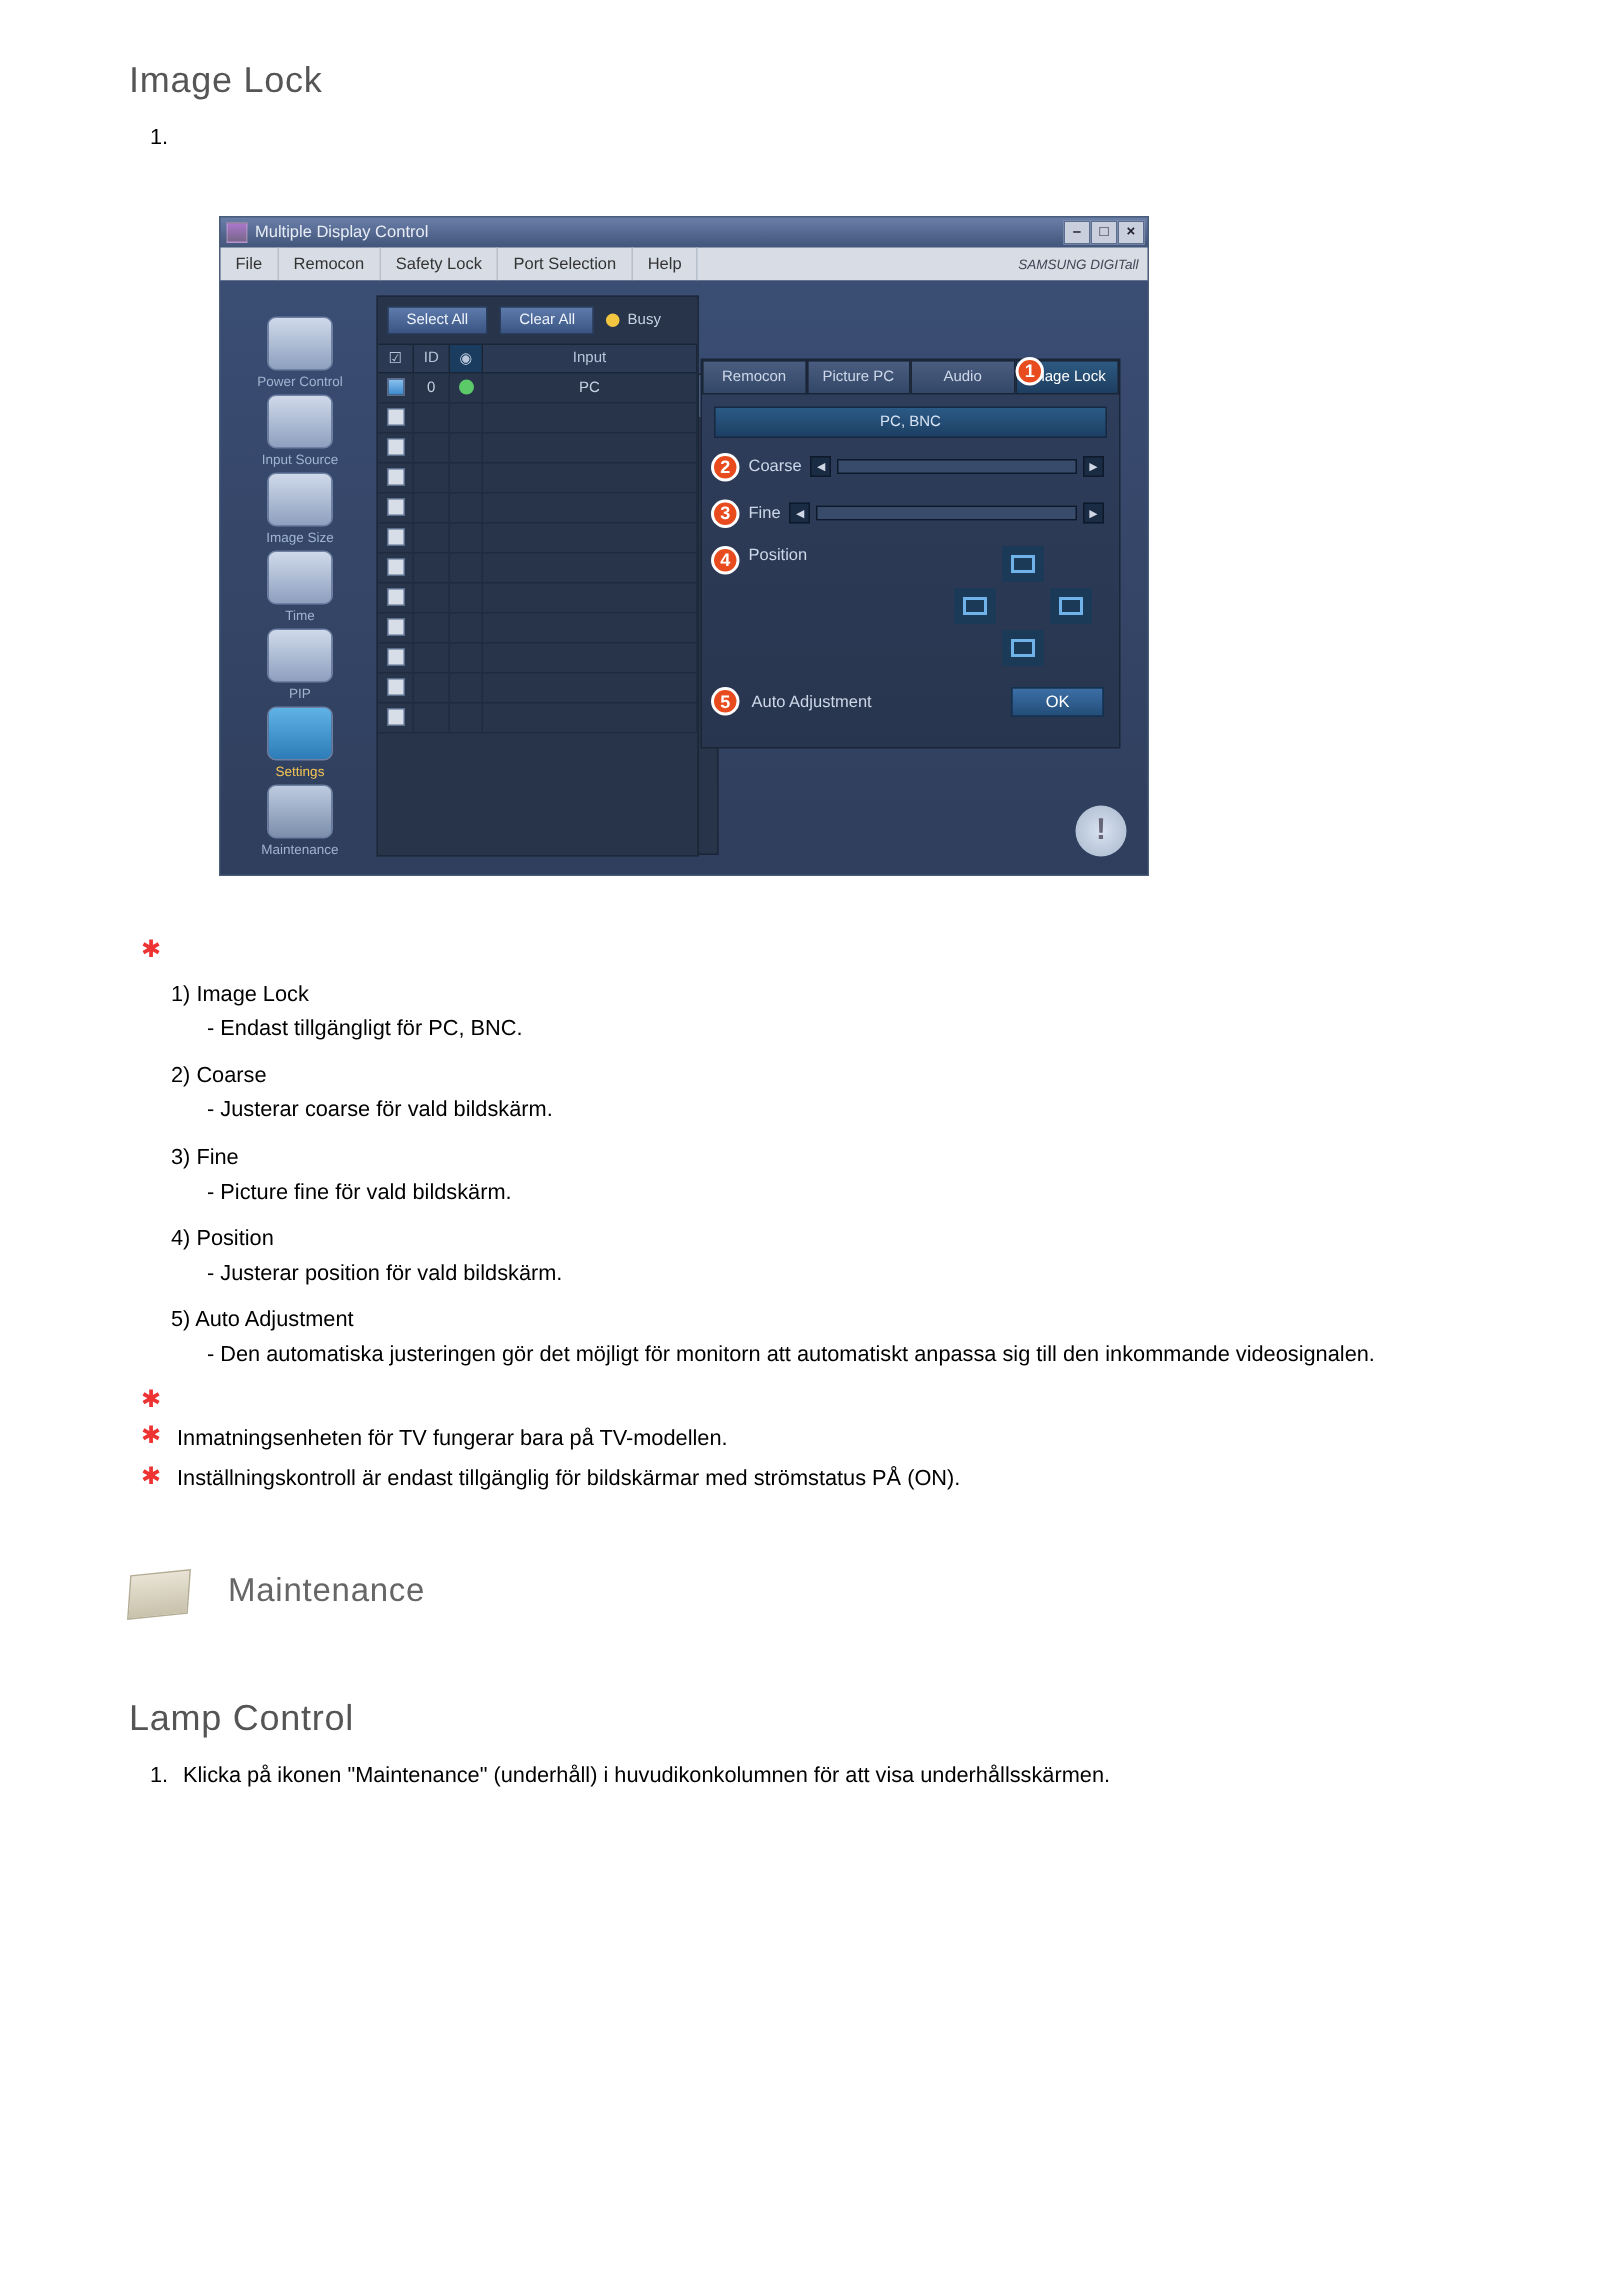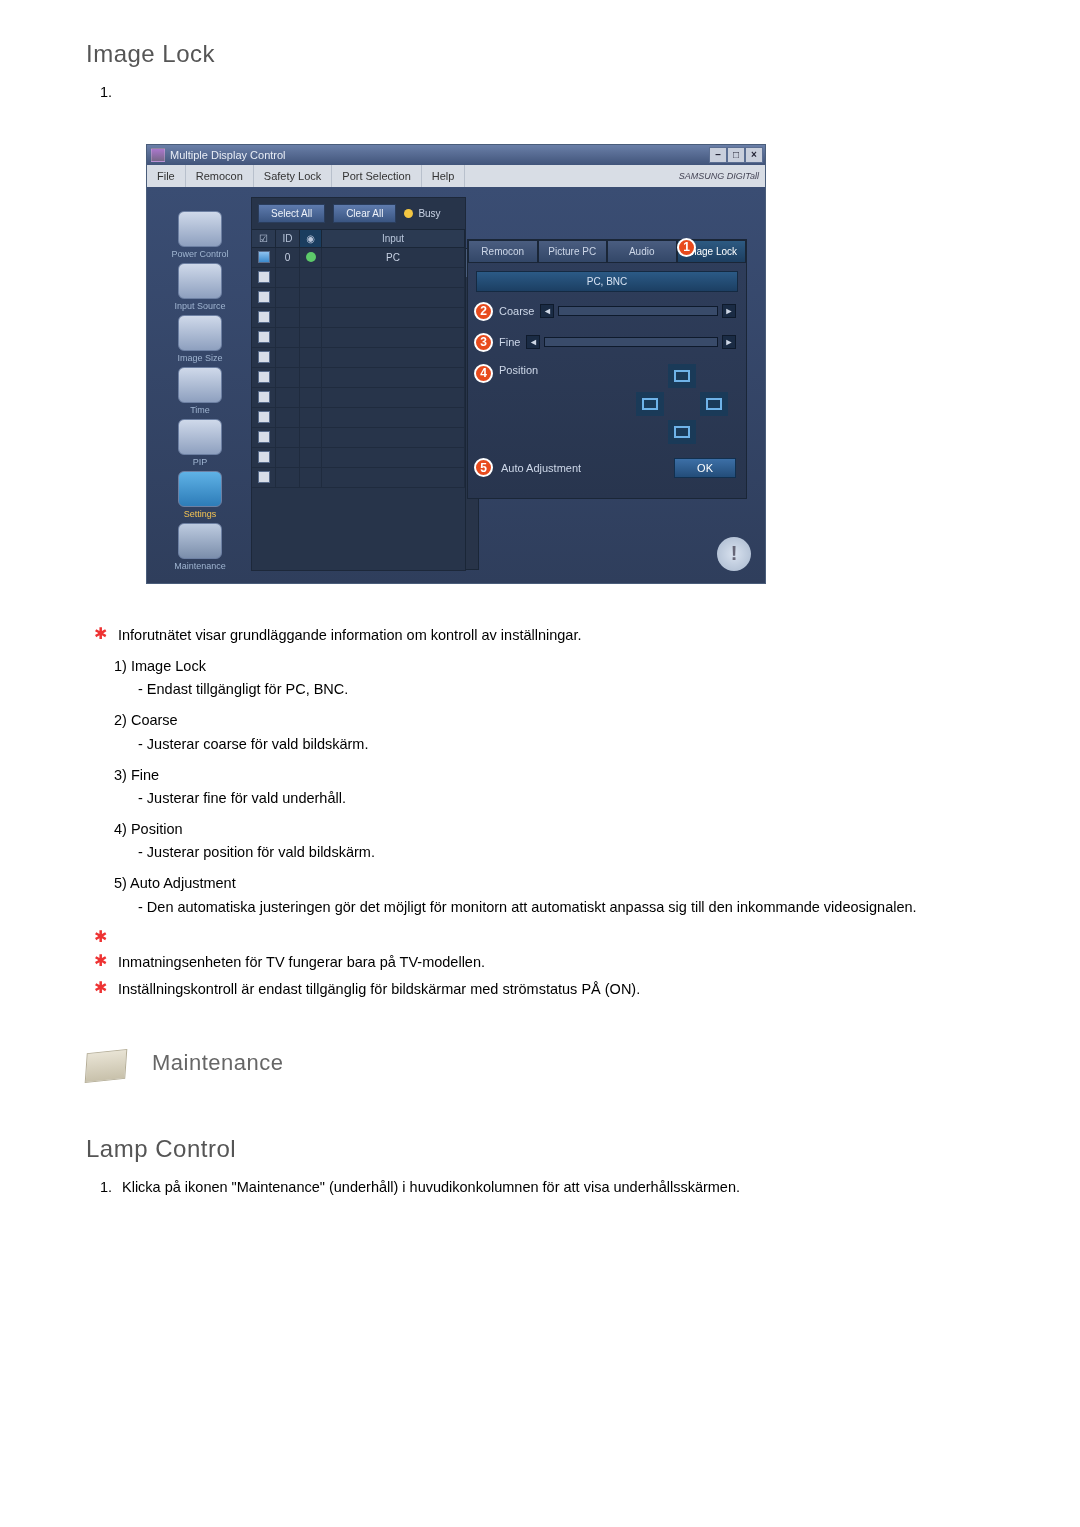--- a/index.html
+++ b/index.html
@@ -382,34 +382,33 @@
         </div>
 
         <div class="warn">!</div>
       </div>
     </div>
   </div>
 
   <div class="notes">
     <div class="star-line">
       <span class="star">✱</span>
-      <span>Inforutnätet visar grundläggande information om kontroll av inställningar.</span>
     </div>
     <div class="sublist">
       <div class="subitem">
         <div>1)  Image Lock</div>
         <div class="subdesc">- Endast tillgängligt för PC, BNC.</div>
       </div>
       <div class="subitem">
         <div>2)  Coarse</div>
         <div class="subdesc">- Justerar coarse för vald bildskärm.</div>
       </div>
       <div class="subitem">
         <div>3)  Fine</div>
-        <div class="subdesc">- Justerar fine för vald underhåll.</div>
+        <div class="subdesc">- Picture fine för vald bildskärm.</div>
       </div>
       <div class="subitem">
         <div>4)  Position</div>
         <div class="subdesc">- Justerar position för vald bildskärm.</div>
       </div>
       <div class="subitem">
         <div>5)  Auto Adjustment</div>
         <div class="subdesc">- <span>Den automatiska justeringen gör det möjligt för monitorn att automatiskt anpassa sig till den inkommande videosignalen.</span></div>
       </div>
     </div>

